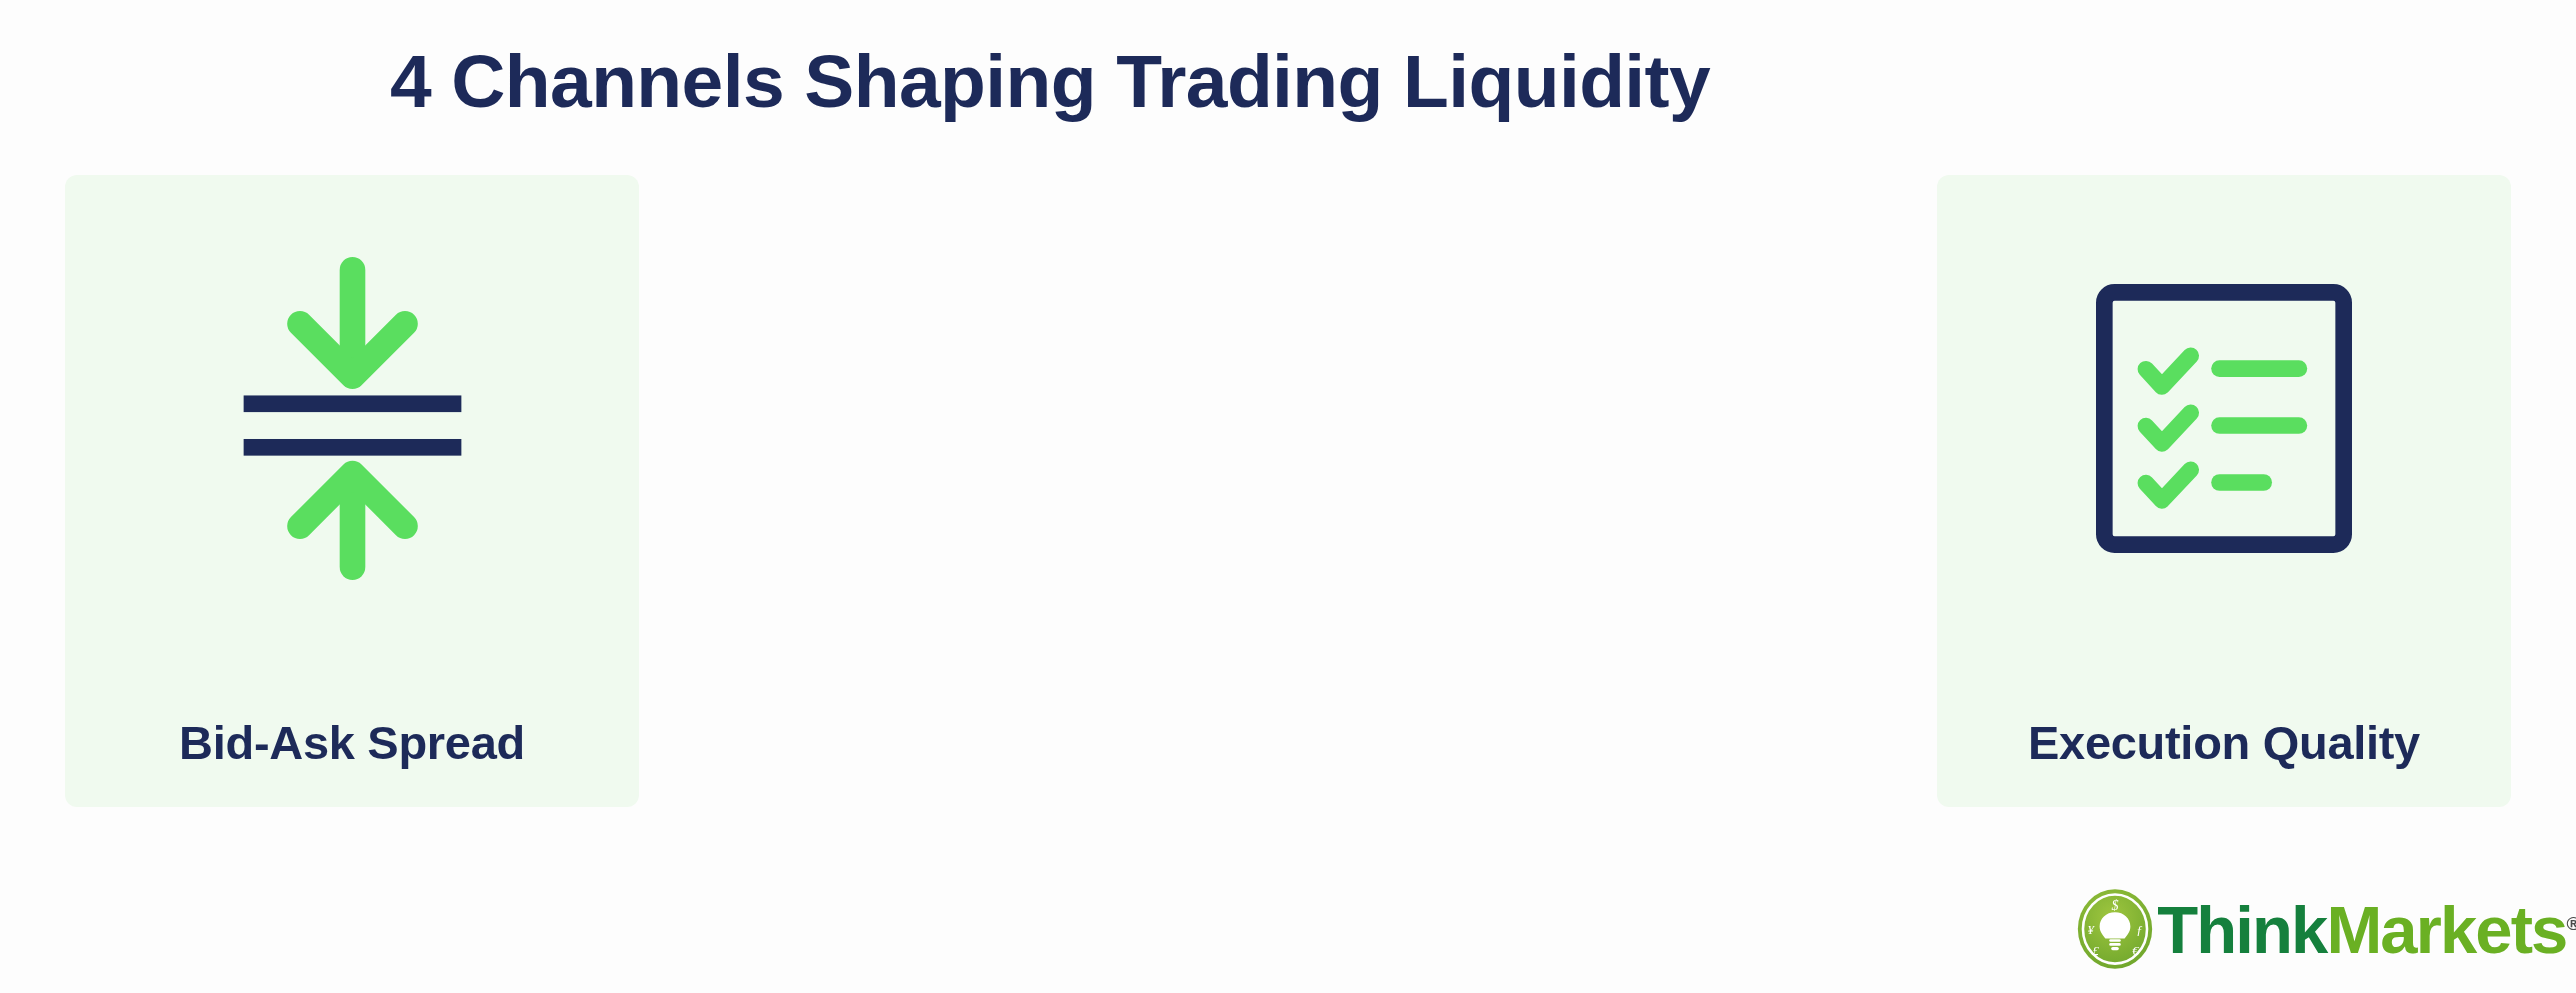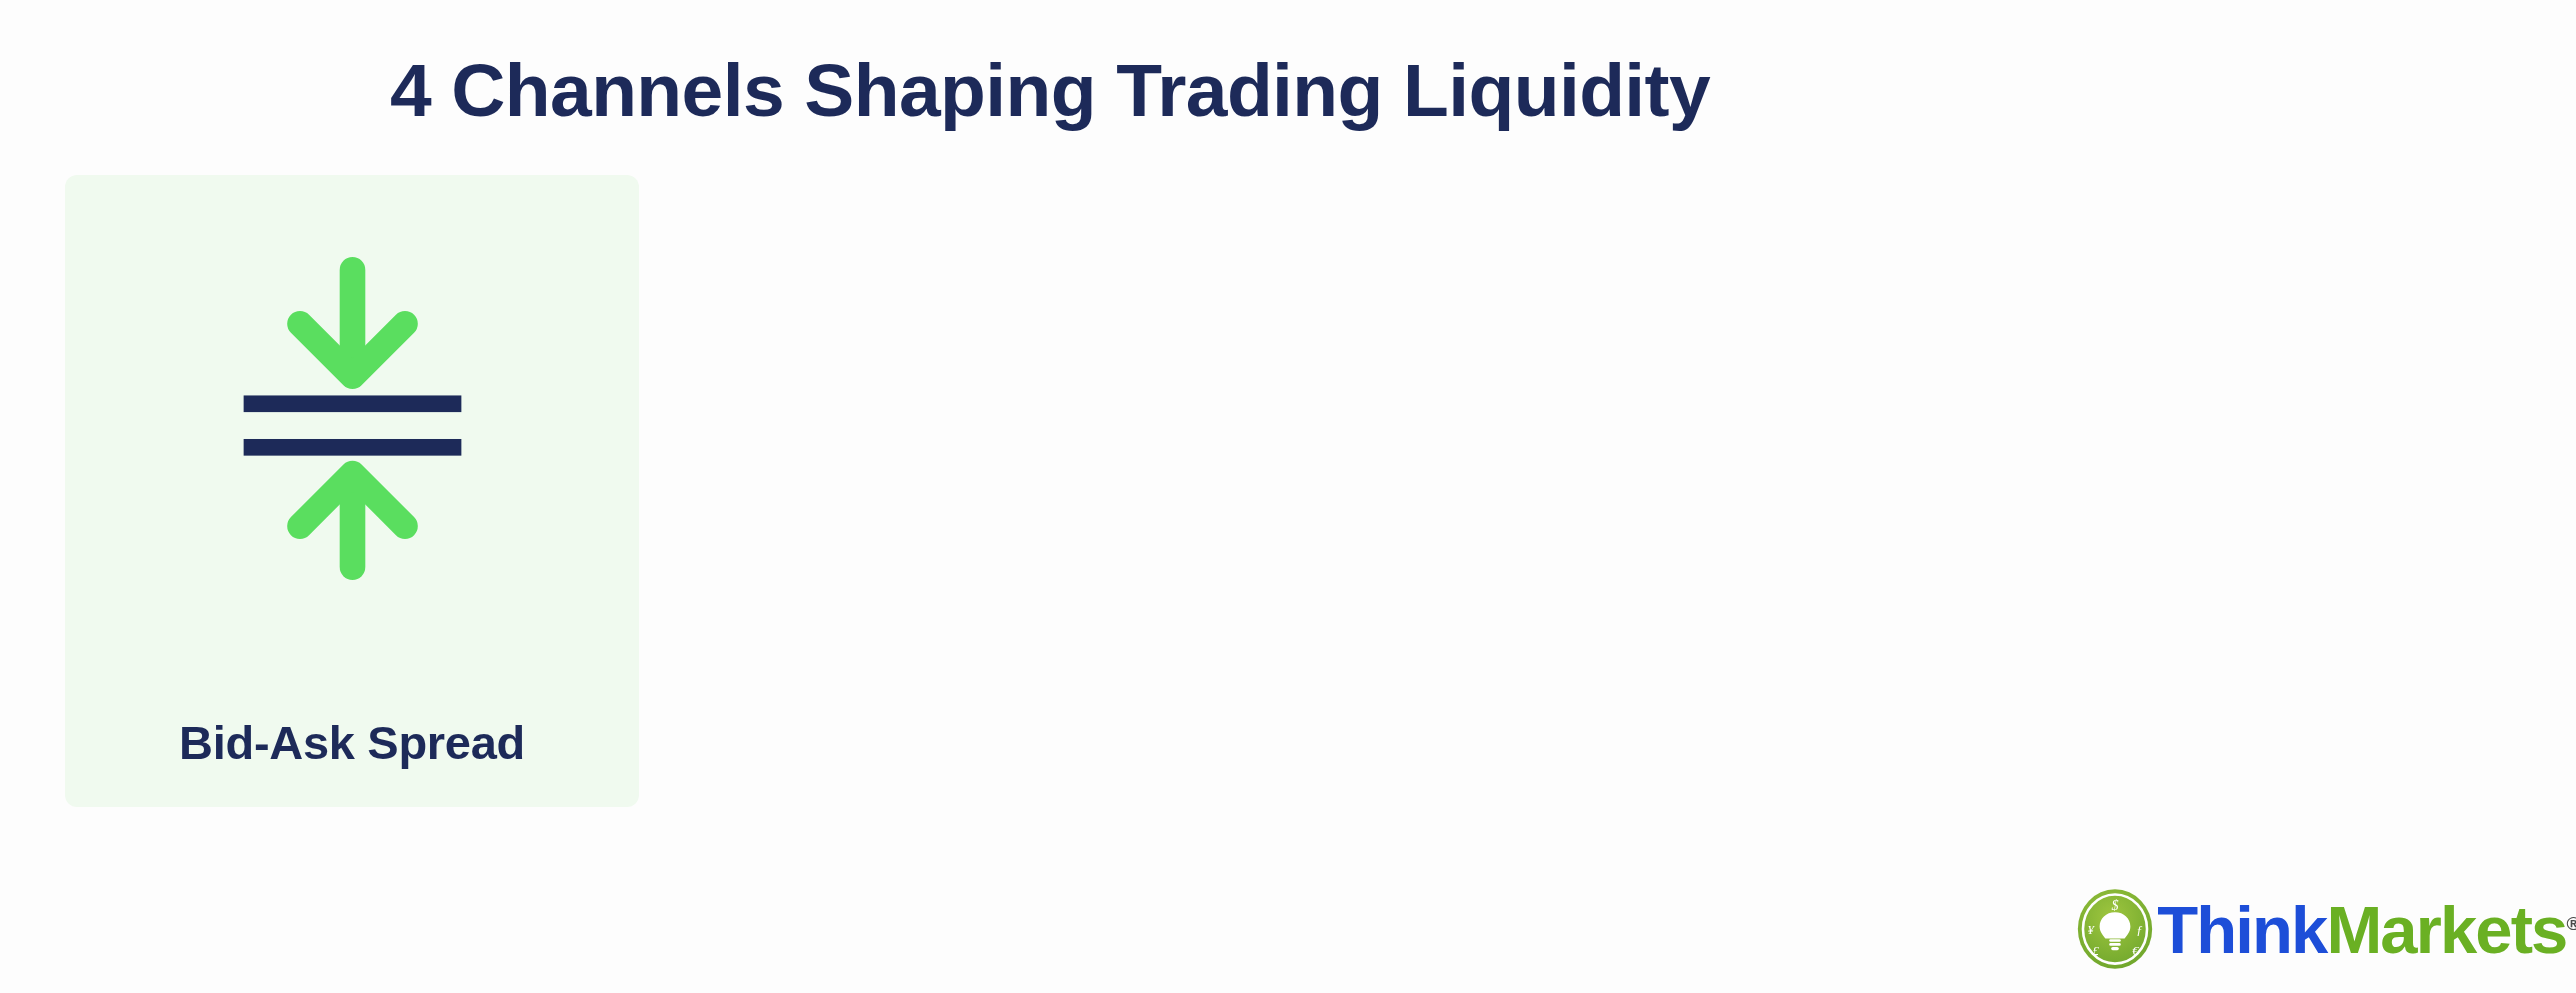--- a/index.html
+++ b/index.html
@@ -20,21 +20,21 @@
     position: relative;
     width: 2576px;
     height: 994px;
     background: #fdfdfd;
   }
 
   
   .page-title {
     position: absolute;
     left: 0;
-    top: 44px;
+    top: 35px;
     width: 2100px;
     text-align: center;
     font-size: 75px;
     font-weight: bold;
     letter-spacing: -0.6px;
     color: #1d2a59;
     line-height: 1.25;
     white-space: nowrap;
   }
 
@@ -101,21 +101,21 @@
   }
   .brand-wordmark {
     font-size: 67px;
     font-weight: bold;
     letter-spacing: -1.9px;
     line-height: 1;
     margin-left: 1.3px;
     white-space: nowrap;
     position: relative;
   }
-  .wm-think { color: #1d4ed8; }
+  .wm-think { color: #15803d; }
   .wm-markets { color: #6ab023; }
   .wm-reg {
     color: #4a4a4a;
     font-size: 19px;
     font-weight: bold;
     vertical-align: super;
     letter-spacing: 0;
   }
 </style>
 </head>
@@ -141,20 +141,38 @@
 
           <g stroke="#5ade5f" stroke-width="40" stroke-linecap="round" stroke-linejoin="round" fill="none">
             <line x1="210" y1="492" x2="210" y2="348"></line>
             <polyline points="128,428 210,346 292,428"></polyline>
           </g>
         </svg>
       </div>
       <div class="card-label">Bid-Ask Spread</div>
     </div>
 
+    <div class="card">
+      <div class="card-icon">
+        <svg width="256" height="269" viewBox="0 0 400 420">
+          <rect x="13" y="13" width="374" height="394" rx="16" ry="16" fill="none" stroke="#1d2a59" stroke-width="26"></rect>
+          <g stroke="#5ade5f" stroke-width="26" stroke-linecap="round" stroke-linejoin="round" fill="none">
+            <polyline points="78,133 103,160 148,112"></polyline>
+            <polyline points="78,222 103,249 148,201"></polyline>
+            <polyline points="78,311 103,338 148,290"></polyline>
+          </g>
+          <g fill="#5ade5f">
+            <rect x="180" y="119" width="150" height="26" rx="13"></rect>
+            <rect x="180" y="208" width="150" height="26" rx="13"></rect>
+            <rect x="180" y="297" width="95" height="26" rx="13"></rect>
+          </g>
+        </svg>
+      </div>
+      <div class="card-label">Execution Quality</div>
+    </div>
 
 
 
   </div>
 
   <div class="brand-logo">
     <div class="brand-mark">
       <svg width="82" height="82" viewBox="0 0 128 128">
         <defs>
           <radialGradient id="emblemGrad" cx="45%" cy="35%" r="75%">

